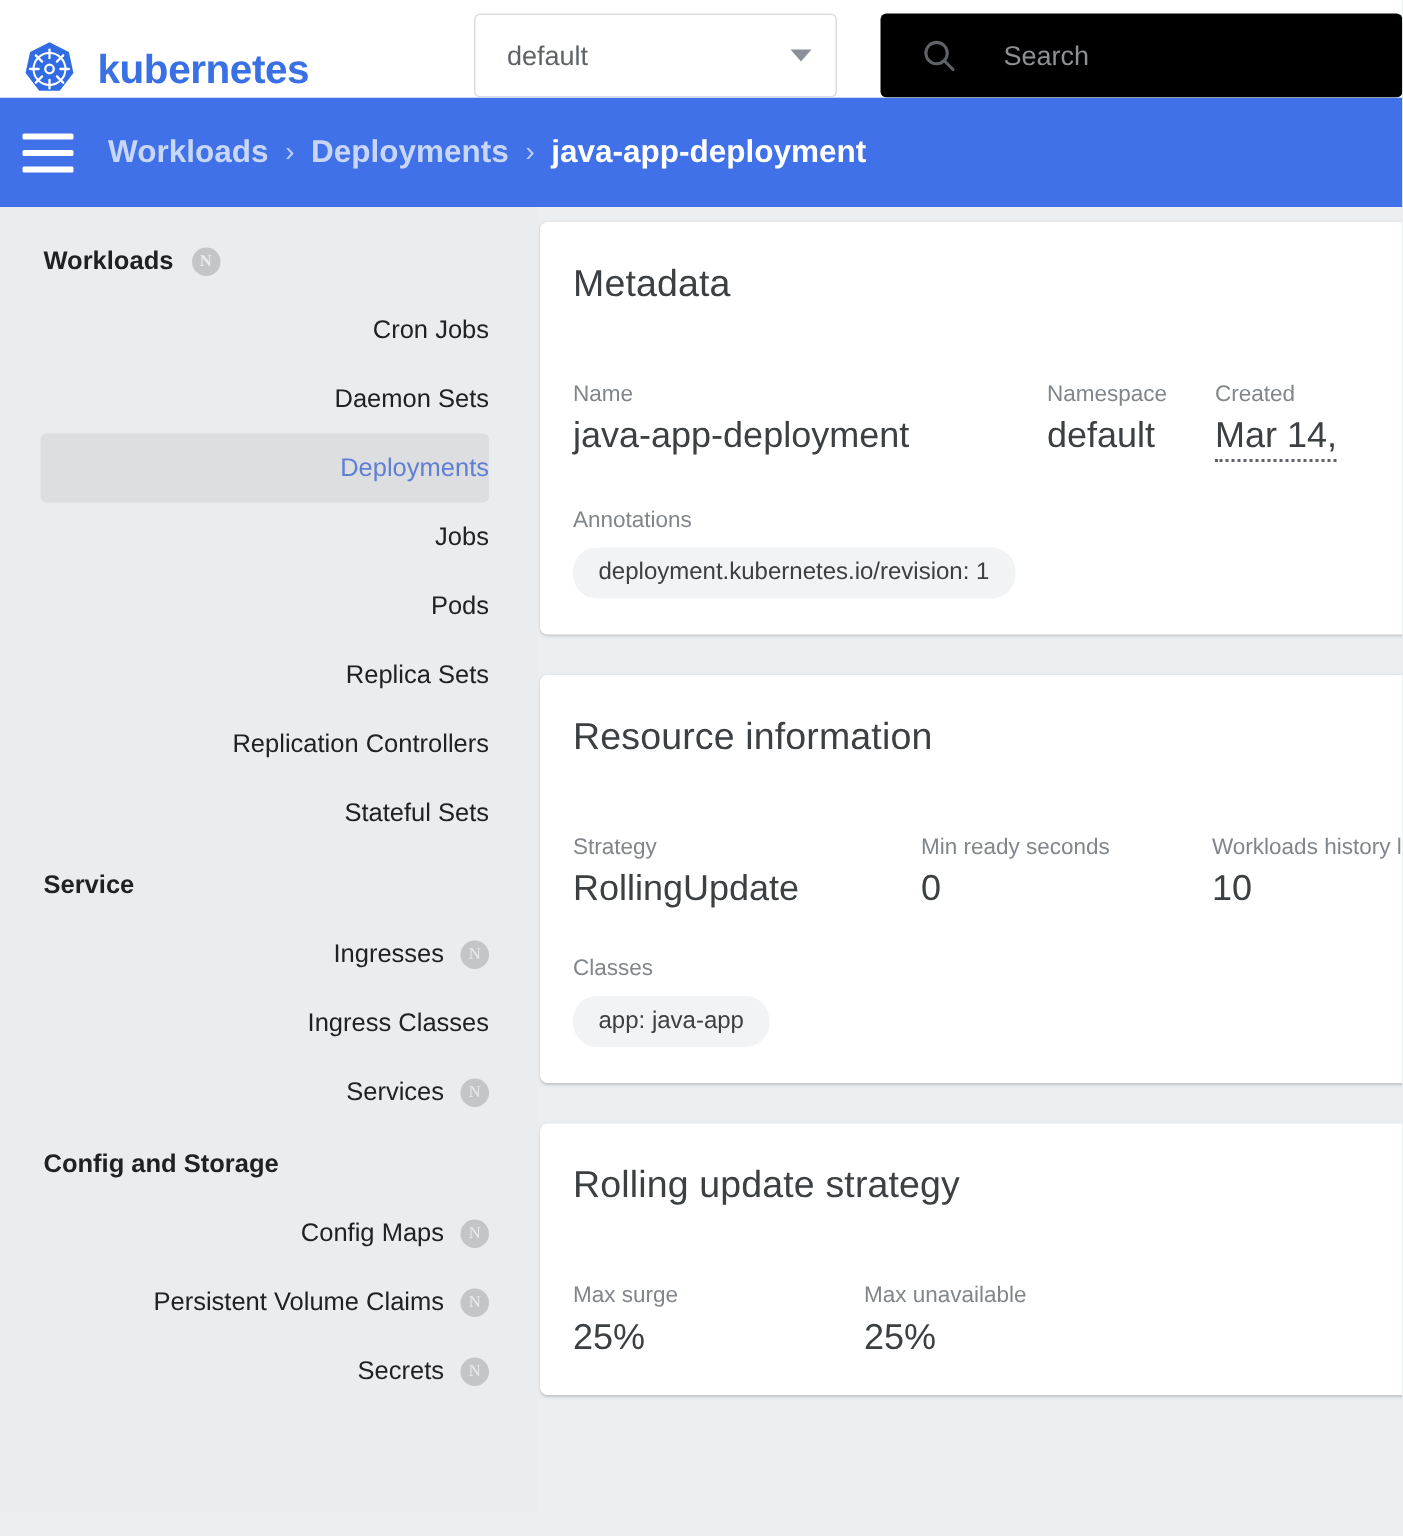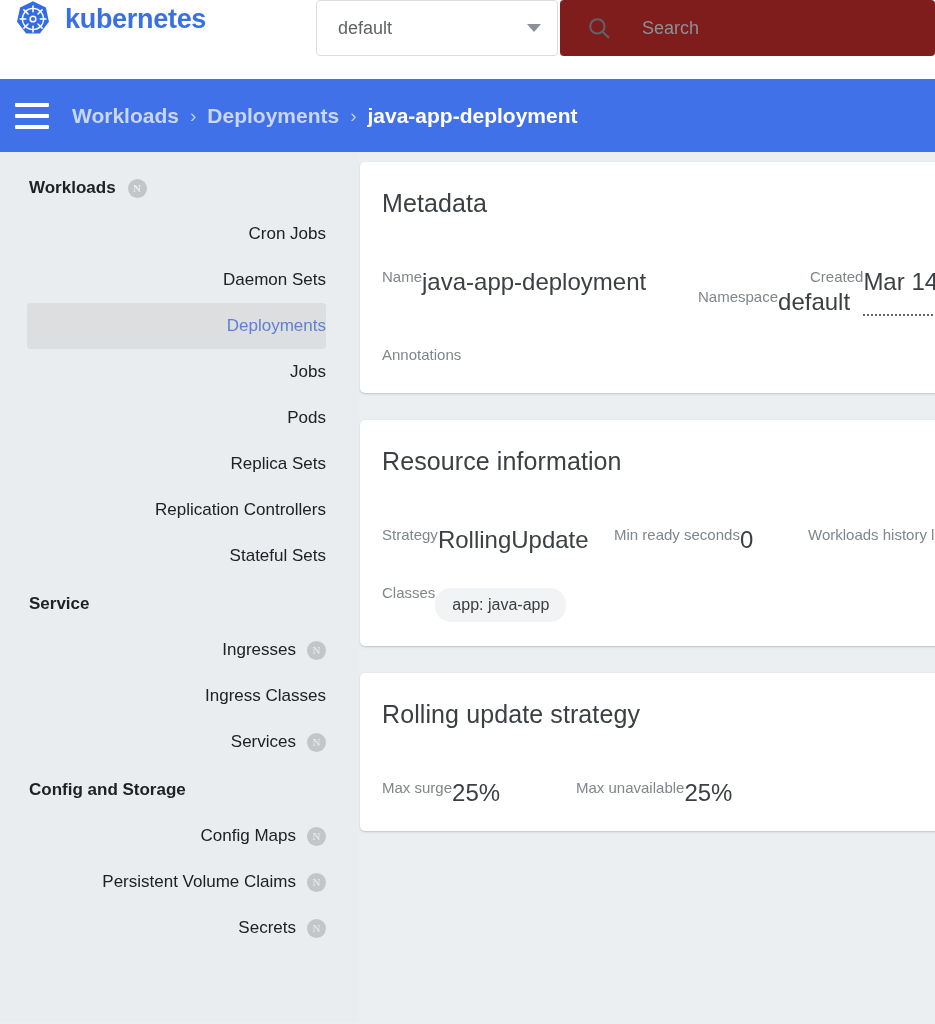--- a/index.html
+++ b/index.html
@@ -17,24 +17,24 @@
   #app {
     width: 935px;
     height: 1024px;
     position: relative;
     overflow: hidden;
     background: #eceff1;
   }
 
   
   .topbar {
-    height: 79px;
+    height: 65px;
     background: #ffffff;
     display: flex;
-    align-items: flex-start;
+    align-items: flex-end;
     position: relative;
     overflow: hidden;
   }
 
   .brand {
     display: flex;
     align-items: center;
     gap: 13px;
     padding-left: 14px;
     width: 316px;
@@ -78,23 +78,23 @@
   }
   .caret {
     width: 0; height: 0;
     border-left: 7px solid transparent;
     border-right: 7px solid transparent;
     border-top: 8px solid #8a9099;
     flex: 0 0 auto;
   }
 
   .searchbar {
-    margin-left: 2px;
+    margin-left: 29px;
     height: 56px;
-    background: #7f1d1d;
+    background: #000000;
     border-radius: 4px;
     display: flex;
     align-items: center;
     padding-left: 26px;
     flex: 1 1 auto;
     min-width: 0;
     overflow: hidden;
   }
   .search-ico { flex: 0 0 auto; display:block; }
   .search-ph {
@@ -234,21 +234,21 @@
   }
 
   .row {
     display: flex;
     padding: 0 0 0 22px;
     box-sizing: border-box;
   }
   .row.r1 { margin-top: 50px; }
   .row.r2 { margin-top: 30px; }
 
-  .field { display: flex; flex-direction: row; }
+  .field { display: flex; flex-direction: column; }
   .field-label {
     font-size: 15px;
     color: #80868b;
     margin-bottom: 6px;
     white-space: nowrap;
   }
   .field-value {
     font-size: 24px;
     color: #3c4043;
     font-weight: normal;
@@ -265,21 +265,21 @@
     background: #f1f3f4;
     border-radius: 16px;
     padding: 8px 17px;
     font-size: 16px;
     color: #3c4043;
     white-space: nowrap;
   }
   .chip.link { color: #5285ec; }
 
   .w-name { width: 316px; }
-  .w-ns   { width: 112px; margin-top: 20px; }
+  .w-ns   { width: 112px; }
   .w-strategy { width: 232px; }
   .w-minready { width: 194px; }
 </style>
 </head>
 <body>
 
 <div id="app">
 
   <div class="topbar">
 
@@ -413,20 +413,21 @@
           <div class="field">
             <span class="field-label">Created</span>
             <span class="field-value dotted">Mar 14,</span>
           </div>
         </div>
 
         <div class="row r2">
           <div class="field">
             <span class="field-label">Annotations</span>
             <div class="chips">
+              <span class="chip">deployment.kubernetes.io/revision: 1</span>
             </div>
           </div>
         </div>
       </div>
 
       <div class="card">
         <div class="card-title">Resource information</div>
 
         <div class="row r1">
           <div class="field w-strategy">

